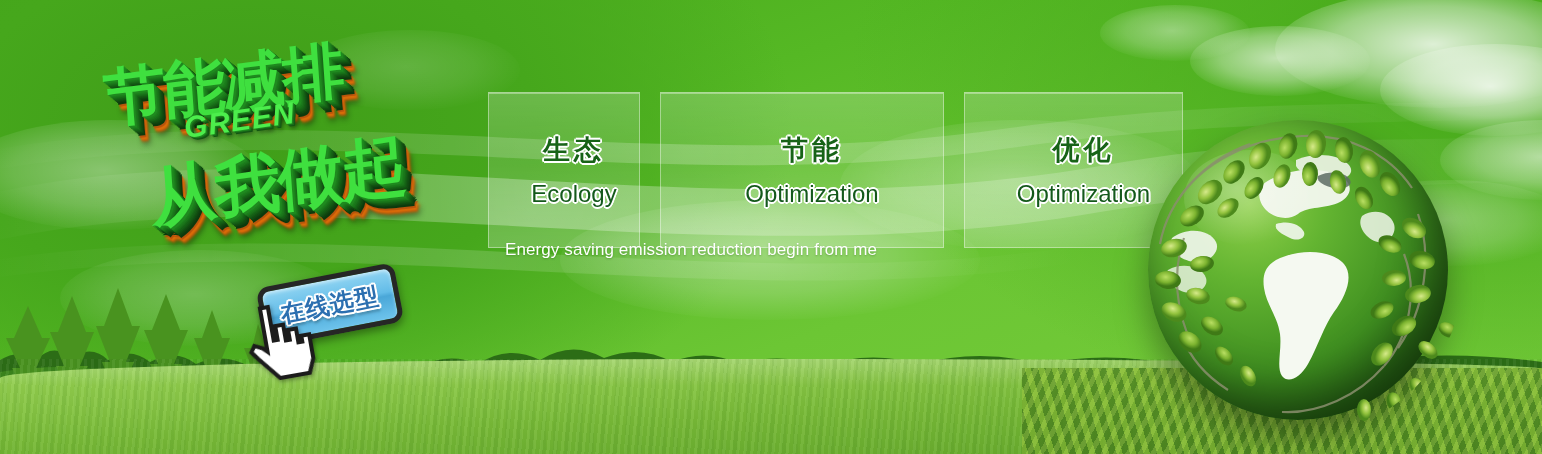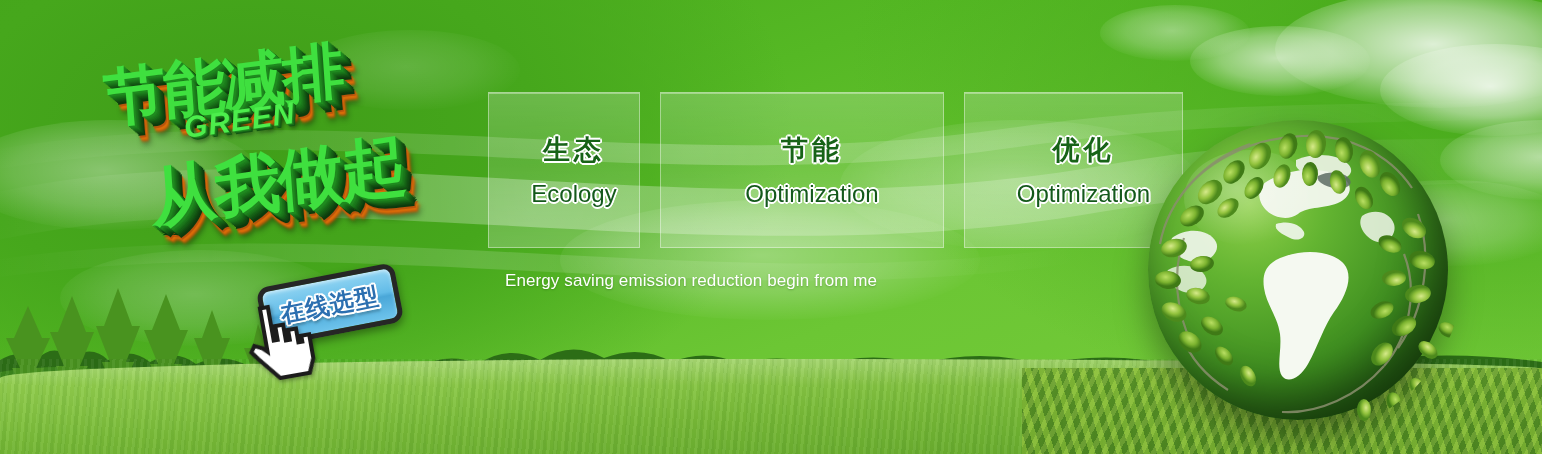--- a/index.html
+++ b/index.html
@@ -165,21 +165,21 @@
     color:#14591b;
     text-shadow:
       -1.4px -1.4px 0 #fff, 1.4px -1.4px 0 #fff,
       -1.4px 1.4px 0 #fff, 1.4px 1.4px 0 #fff,
       0 -1.8px 0 #fff, 0 1.8px 0 #fff, -1.8px 0 0 #fff, 1.8px 0 0 #fff;
     white-space:nowrap;
   }
 
   
   .tagline{
-    position:absolute; left:505px; top:271px;
+    position:absolute; left:505px; top:240px;
     font-size:17px; color:#ffffff; letter-spacing:.1px;
     text-shadow:0 1px 2px rgba(30,90,10,.35);
     white-space:nowrap;
   }
 
   
   .globe-wrap{
     position:absolute; left:1148px; top:120px;
     width:300px; height:300px;
   }

